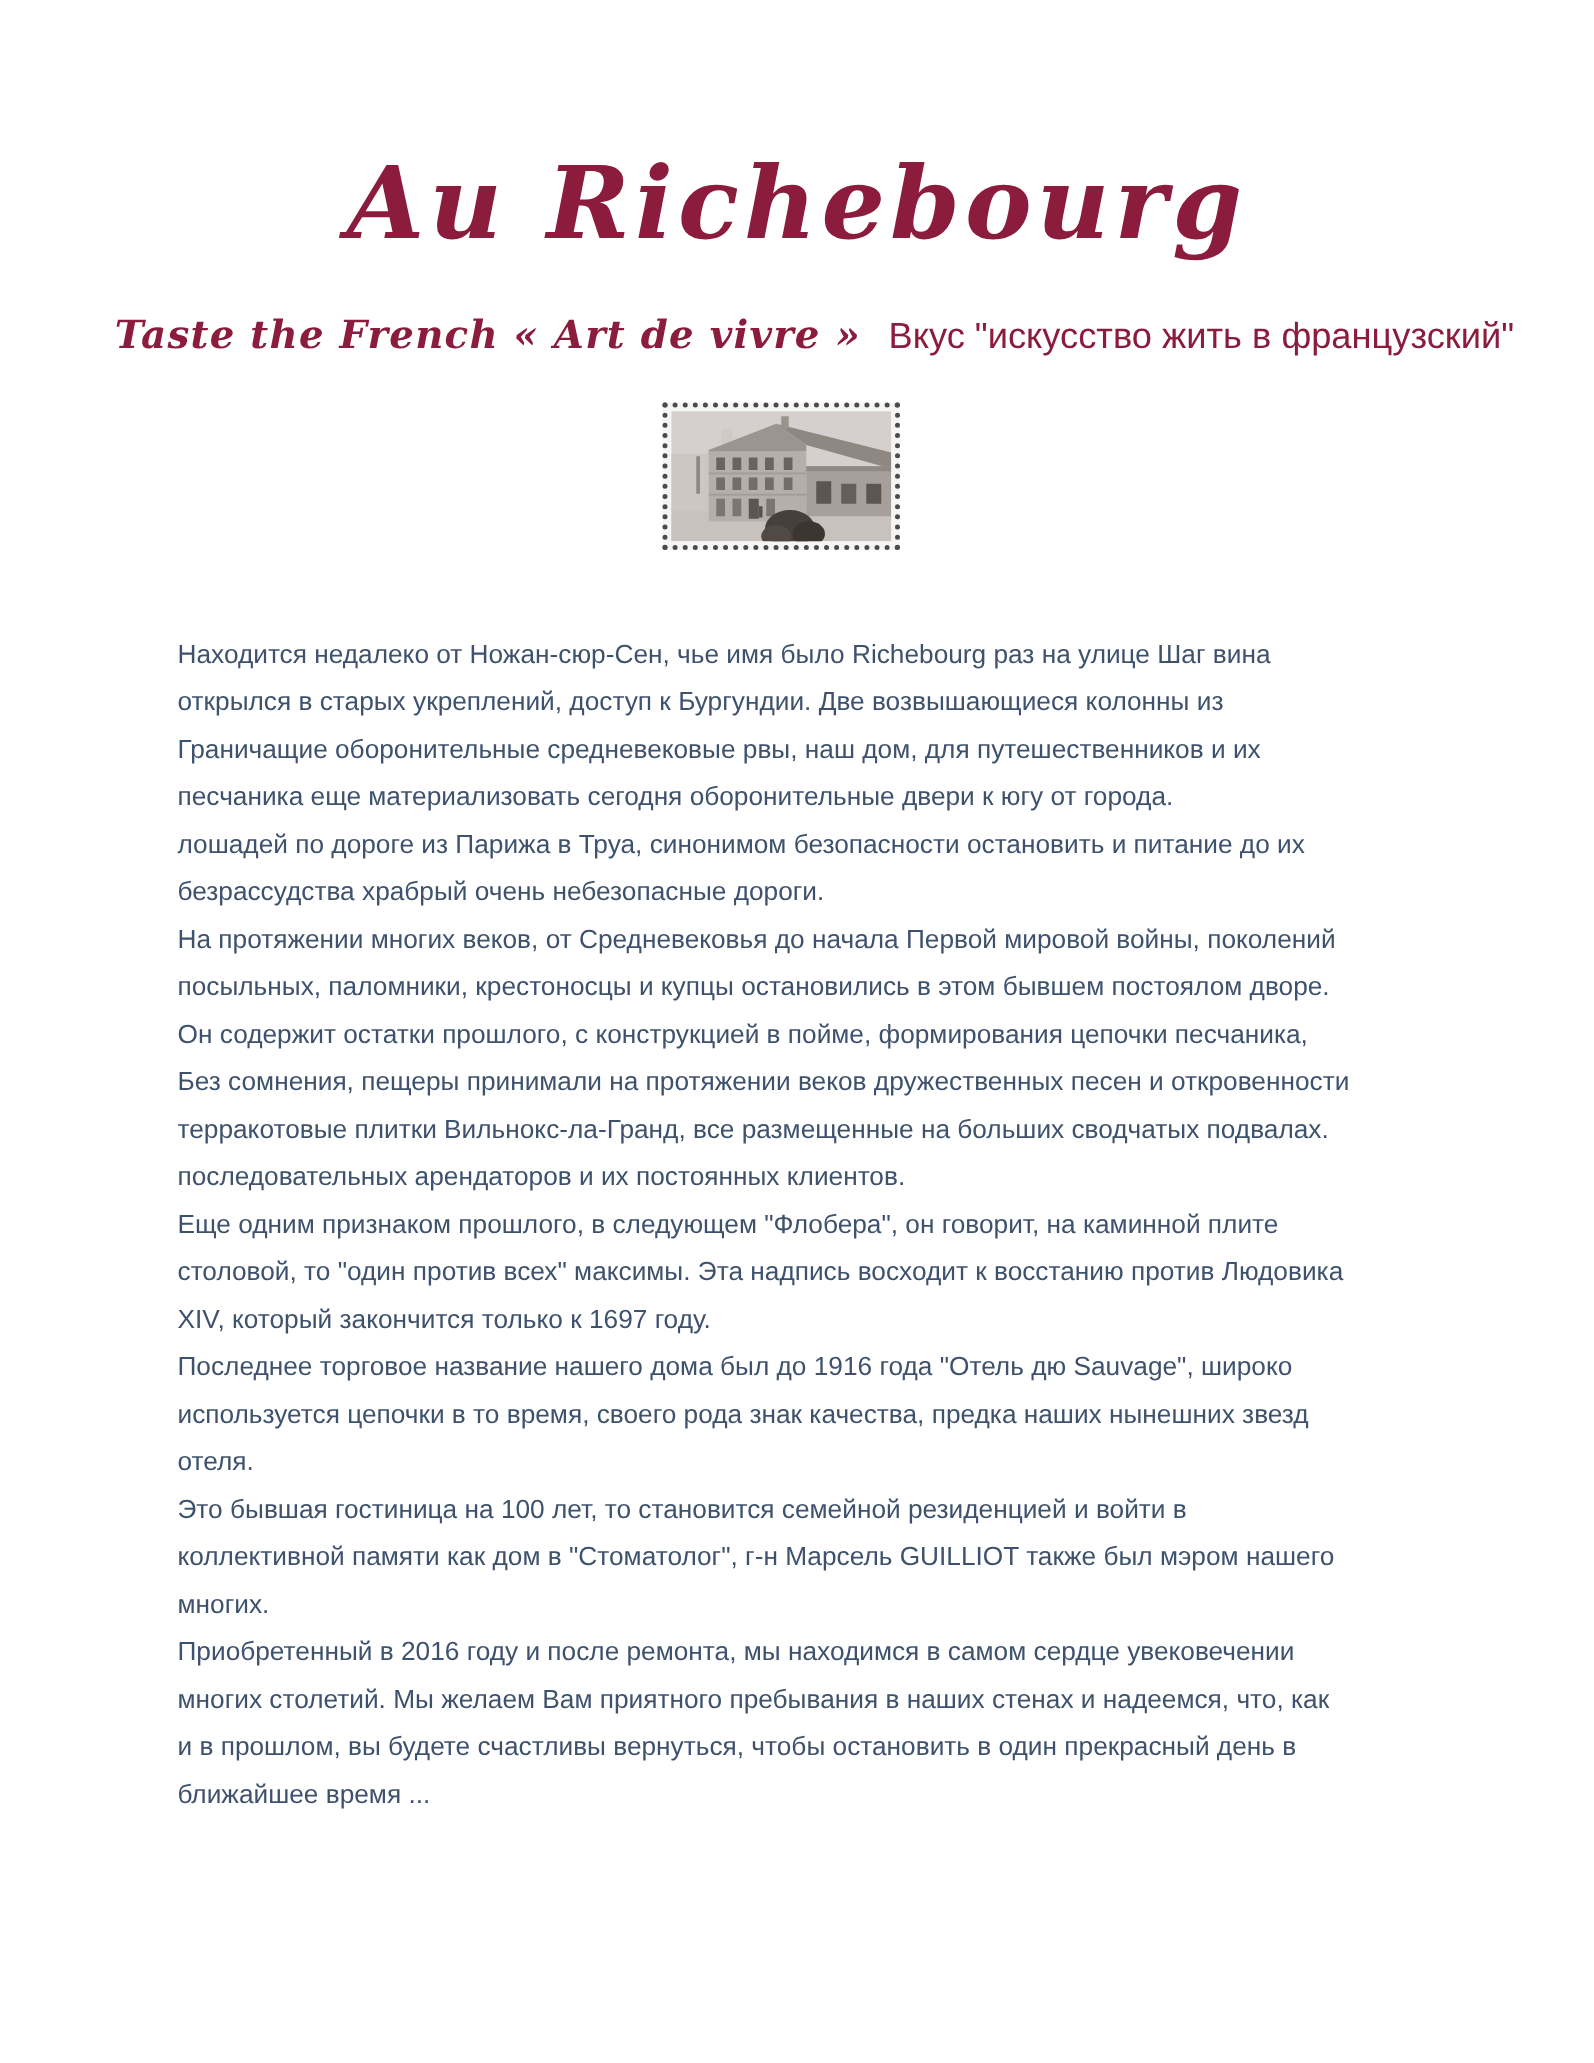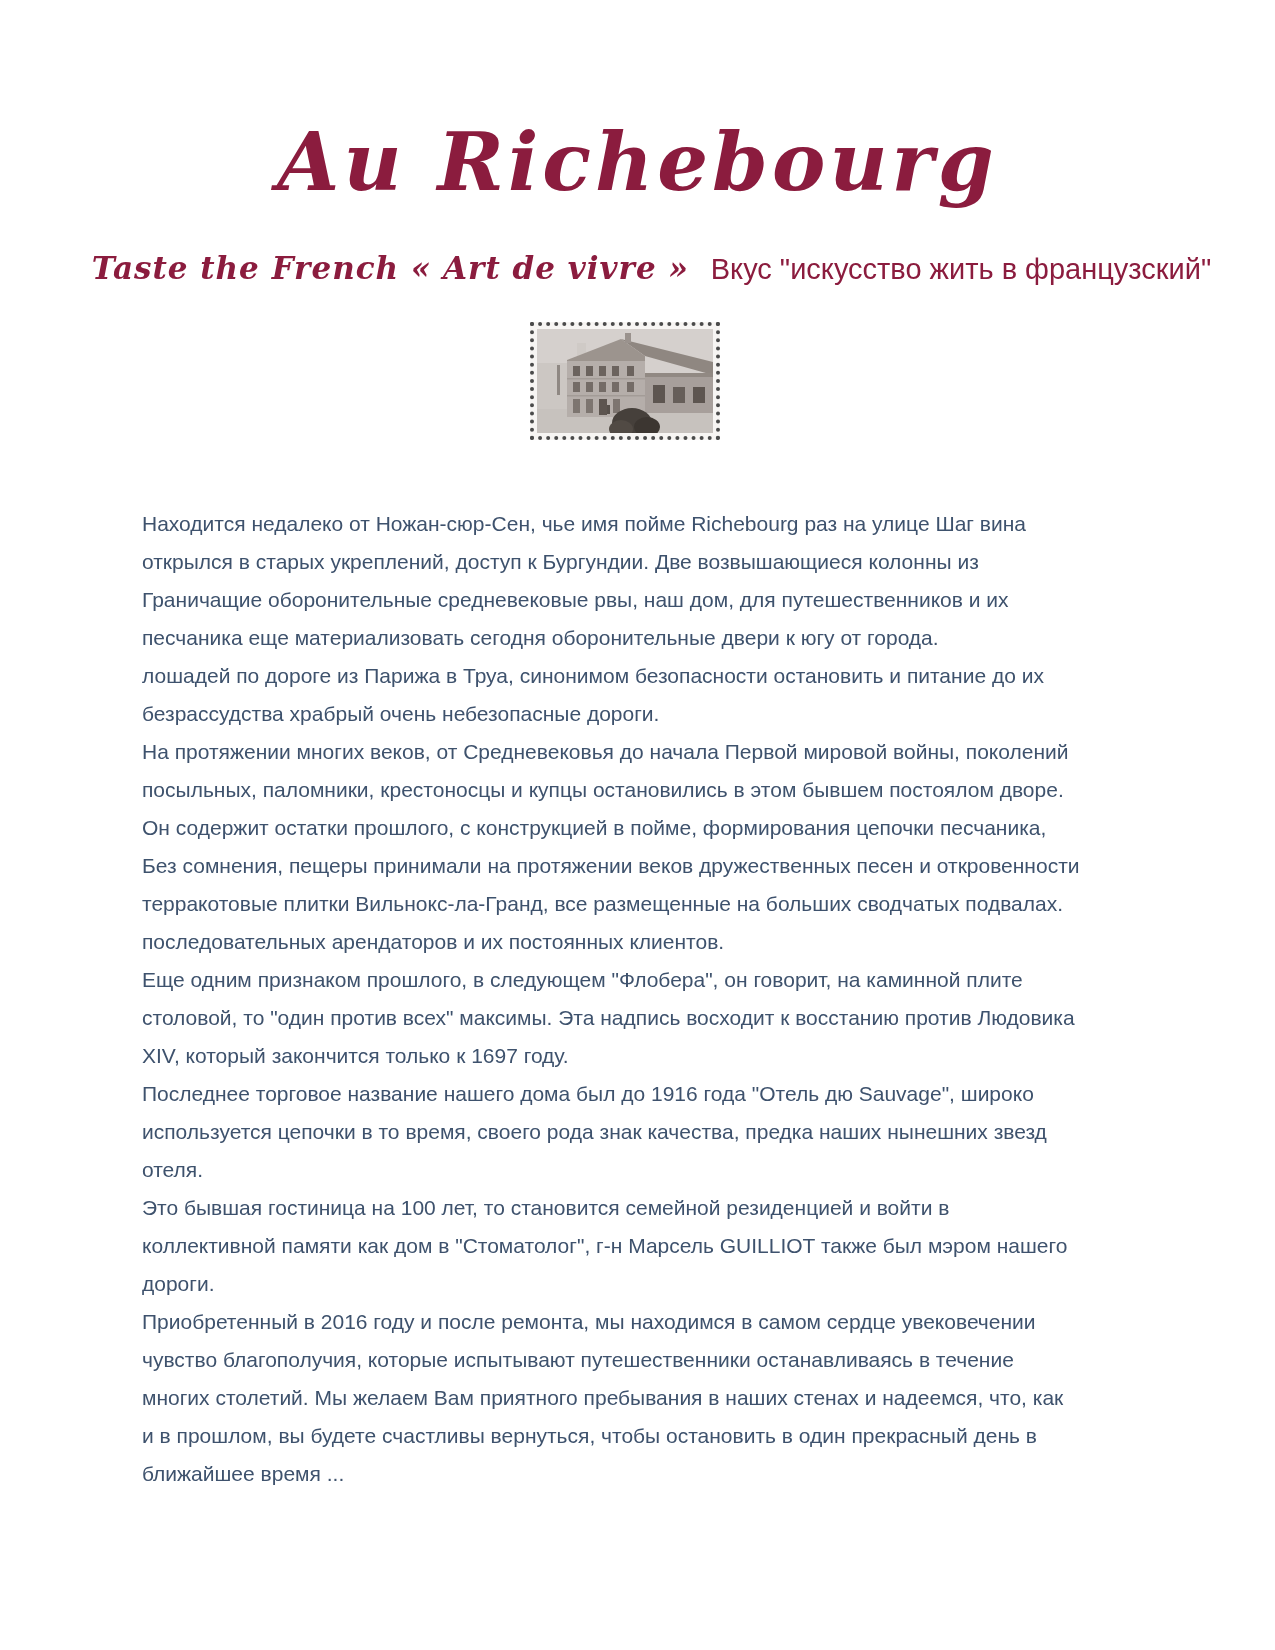--- a/index.html
+++ b/index.html
@@ -147,41 +147,40 @@
         <rect x="70" y="76" width="3" height="9" fill="#57504b"></rect>
 
         <ellipse cx="95" cy="94" rx="20" ry="15" fill="#46403b"></ellipse>
         <ellipse cx="110" cy="98" rx="13" ry="10" fill="#3c3631"></ellipse>
         <ellipse cx="84" cy="100" rx="12" ry="9" fill="#514a44"></ellipse>
       </svg>
     </div>
   </div>
 
   <div class="body-text">
-      <div class="line">Находится недалеко от Ножан-сюр-Сен, чье имя пойме Richebourg раз на улице Шаг вина</div>
+      <div class="line">Находится недалеко от Ножан-сюр-Сен, чье имя было Richebourg раз на улице Шаг вина</div>
       <div class="line">открылся в старых укреплений, доступ к Бургундии. Две возвышающиеся колонны из</div>
       <div class="line">Граничащие оборонительные средневековые рвы, наш дом, для путешественников и их</div>
       <div class="line">песчаника еще материализовать сегодня оборонительные двери к югу от города.</div>
       <div class="line">лошадей по дороге из Парижа в Труа, синонимом безопасности остановить и питание до их</div>
       <div class="line">безрассудства храбрый очень небезопасные дороги.</div>
       <div class="line">На протяжении многих веков, от Средневековья до начала Первой мировой войны, поколений</div>
       <div class="line">посыльных, паломники, крестоносцы и купцы остановились в этом бывшем постоялом дворе.</div>
       <div class="line">Он содержит остатки прошлого, с конструкцией в пойме, формирования цепочки песчаника,</div>
       <div class="line">Без сомнения, пещеры принимали на протяжении веков дружественных песен и откровенности</div>
       <div class="line">терракотовые плитки Вильнокс-ла-Гранд, все размещенные на больших сводчатых подвалах.</div>
       <div class="line">последовательных арендаторов и их постоянных клиентов.</div>
       <div class="line">Еще одним признаком прошлого, в следующем "Флобера", он говорит, на каминной плите</div>
       <div class="line">столовой, то "один против всех" максимы. Эта надпись восходит к восстанию против Людовика</div>
       <div class="line">XIV, который закончится только к 1697 году.</div>
       <div class="line">Последнее торговое название нашего дома был до 1916 года "Отель дю Sauvage", широко</div>
       <div class="line">используется цепочки в то время, своего рода знак качества, предка наших нынешних звезд</div>
       <div class="line">отеля.</div>
       <div class="line">Это бывшая гостиница на 100 лет, то становится семейной резиденцией и войти в</div>
       <div class="line">коллективной памяти как дом в "Стоматолог", г-н Марсель GUILLIOT также был мэром нашего</div>
-      <div class="line">дороги.</div>
+      <div class="line">многих.</div>
       <div class="line">Приобретенный в 2016 году и после ремонта, мы находимся в самом сердце увековечении</div>
-      <div class="line">чувство благополучия, которые испытывают путешественники останавливаясь в течение</div>
       <div class="line">многих столетий. Мы желаем Вам приятного пребывания в наших стенах и надеемся, что, как</div>
       <div class="line">и в прошлом, вы будете счастливы вернуться, чтобы остановить в один прекрасный день в</div>
       <div class="line">ближайшее время ...</div>
     </div>
 
 </div>
 
 </body></html>

